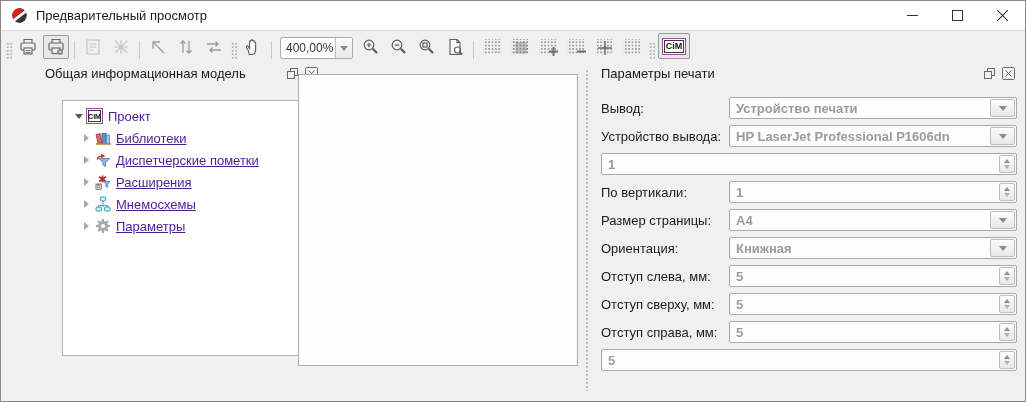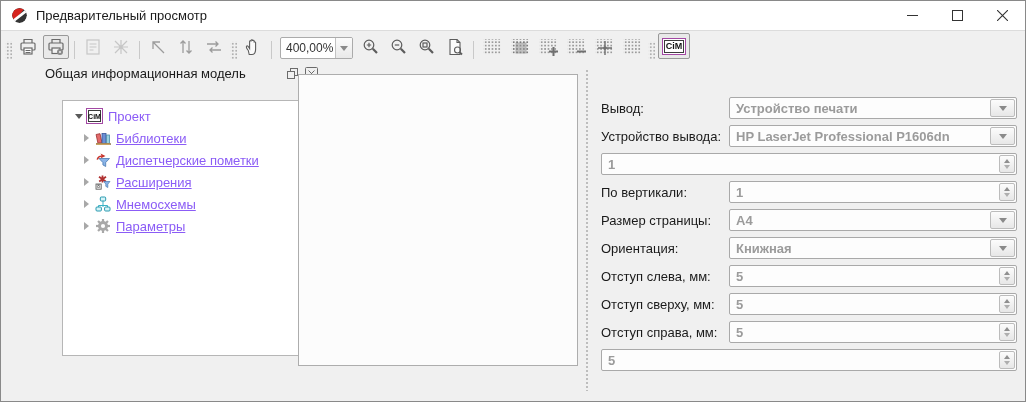--- a/index.html
+++ b/index.html
@@ -48,21 +48,21 @@
 
   .dock-header { height:28px; display:flex; align-items:center; }
   .dock-title { font-size:13px; color:#1a1a1a; }
   .dock-btns { margin-left:auto; display:flex; gap:4px; }
   .dock-btn { width:15px; height:15px; display:flex; align-items:center; justify-content:center; }
 
   .left-dock { position:absolute; left:0; top:0; width:290px; height:100%;margin-left:36px; }
   .left-dock .dock-header { padding:0 8px; }
   .tree-box { position:absolute; left:25px; top:41px; width:258px; height:256px;
     background:#ffffff; border:1px solid #b6b6b6; overflow:hidden; padding-top:4px; }
-  .tree-row { height:22px; display:flex; align-items:center; font-size:13px; color:#8b5cf6; }
+  .tree-row { height:22px; display:flex; align-items:center; font-size:13px; color:#4c1d95; }
   .tree-row.root { padding-left:8px; }
   .tree-row.child { padding-left:16px;text-decoration:underline; }
   .twisty { width:15px; display:flex; align-items:center; justify-content:center; flex:0 0 auto; }
   .tree-ico { width:17px; height:16px; margin-right:5px; flex:0 0 auto;
     display:flex; align-items:center; justify-content:center; }
   .tw-open { width:0; height:0; border-left:4px solid transparent; border-right:4px solid transparent;
     border-top:5px solid #595959; }
   .tw-closed { width:0; height:0; border-top:4px solid transparent; border-bottom:4px solid transparent;
     border-left:5px solid #a8a8a8; }
 
@@ -383,20 +383,37 @@
 </div>
     </div>
 
     <div class="center-area">
       <div class="preview-page"></div>
     </div>
 
     <span class="v-splitter"></span>
 
     <div class="right-dock">
+      <div class="dock-header">
+        <span class="dock-title">Параметры печати</span>
+        <span class="dock-btns">
+          <span class="dock-btn">
+            <svg width="13" height="13" fill="none" stroke="#6b6b6b">
+              <rect x="4.5" y="1.5" width="7" height="7"></rect>
+                <rect x="1.5" y="4.5" width="7" height="7" fill="#f0f0f0"></rect>
+            </svg>
+          </span>
+          <span class="dock-btn">
+            <svg width="13" height="13" fill="none" stroke="#6b6b6b">
+              <rect x="0.5" y="0.5" width="12" height="12" rx="1"></rect>
+                <path d="M3.5,3.5 l6,6 M9.5,3.5 l-6,6"></path>
+            </svg>
+          </span>
+        </span>
+      </div>
       <div class="fields">
   <div class="field-row">
     <span class="field-label">Вывод:</span>
     <div class="field-control">
       <span class="field-value">Устройство печати</span>
       <span class="side-btn dd">
                 <span class="arr-down"></span>
               </span>
 
     </div>

